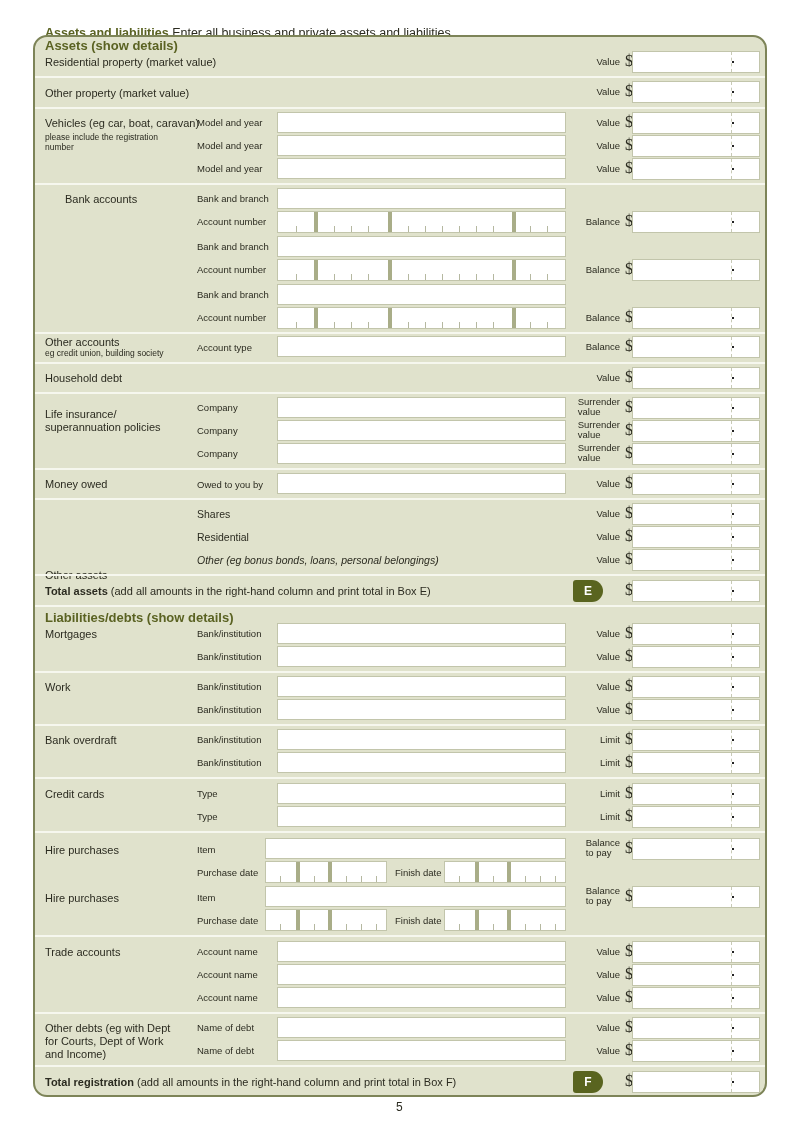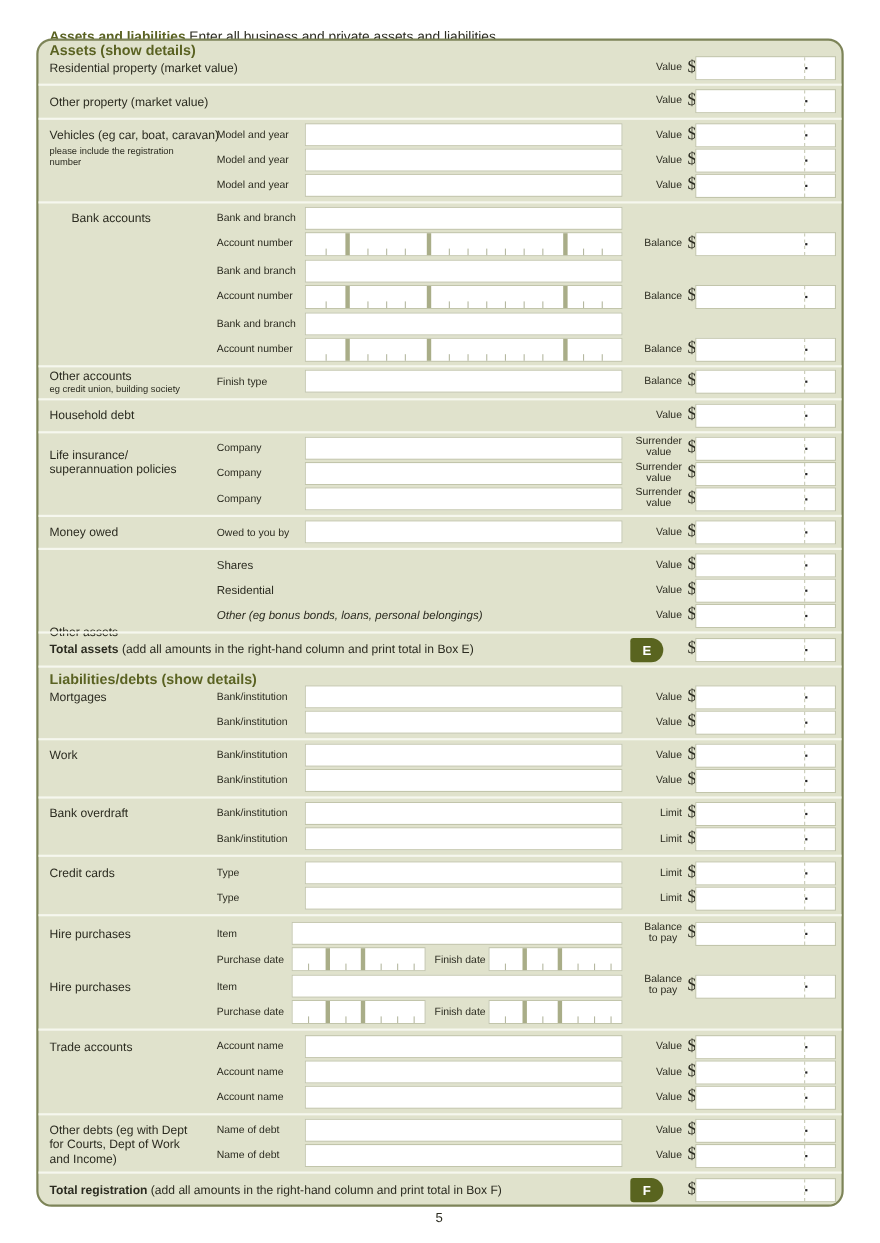--- a/index.html
+++ b/index.html
@@ -7,21 +7,21 @@
   .heading{position:absolute;left:45px;top:13px;font-size:12.5px;white-space:nowrap;margin-top:13px;}
   .heading b{color:#5a6222;font-weight:bold;}
   .panel{position:absolute;left:33px;top:35px;width:734px;height:1062px;background:#e0e2cc;border:2px solid #7d8458;border-radius:14px;box-sizing:border-box;}
   .sec-title{position:absolute;left:45px;font-size:13px;font-weight:bold;color:#5a6222;white-space:nowrap;}
   .lbl{position:absolute;left:45px;font-size:11px;white-space:nowrap;line-height:12px;}
   .sub{position:absolute;font-size:8.5px;line-height:10px;}
   .mid{position:absolute;left:197px;font-size:9.5px;white-space:nowrap;}
   .mid.big{font-size:10.5px;}
   .rule{position:absolute;left:35px;width:730px;height:2px;background:#f6f7ee;}
   .tbox{position:absolute;left:277px;width:289px;height:21px;background:#fff;border:1px solid #c2c5ab;box-sizing:border-box;}
-  .rl{position:absolute;font-size:9.5px;text-align:center;white-space:nowrap;line-height:10px;}
+  .rl{position:absolute;font-size:9.5px;text-align:left;white-space:nowrap;line-height:10px;}
   .dollar{position:absolute;left:625px;font-size:16px;color:#2b2b20;font-family:"Liberation Serif",serif;}
   .money{position:absolute;left:632px;width:128px;height:22px;background:#fff;border:1px solid #c2c5ab;box-sizing:border-box;}
   .money .sep{position:absolute;left:98px;top:0;bottom:0;border-left:1px dashed #c8cab6;}
   .money .dot{position:absolute;left:99px;top:9px;width:2px;height:2px;background:#222;}
   .acct{position:absolute;left:277px;width:289px;height:22px;background:#fff;border:1px solid #c2c5ab;box-sizing:border-box;}
   .thick{position:absolute;top:0;bottom:0;width:4px;background:#a9ad88;}
   .tick{position:absolute;bottom:0;width:1px;height:6px;background:#b5b8a0;}
   .date{position:absolute;height:22px;background:#fff;border:1px solid #c2c5ab;box-sizing:border-box;}
   .badge{position:absolute;left:573px;width:30px;height:22px;background:#59641f;color:#fff;font-weight:bold;font-size:12px;text-align:center;line-height:22px;border-radius:3px 11px 11px 3px;}
   .pagenum{position:absolute;left:396px;top:1100px;font-size:12px;}
@@ -156,21 +156,21 @@
     </div>
     <div class="rl" style="top:313px;right:180px;">Balance</div>
     <div class="dollar" style="top:308px">$</div>
     <div class="money" style="top:307px">
       <div class="sep"></div>
       <div class="dot"></div>
     </div>
     <div class="rule" style="top:332px"></div>
     <div class="lbl" style="top:336px;">Other accounts</div>
     <div class="sub" style="top:348px;left:45px;">eg credit union, building society</div>
-    <div class="mid" style="top:342px;">Finish type</div>
+    <div class="mid" style="top:342px;">Account type</div>
     <div class="tbox" style="top:336px;"></div>
     <div class="rl" style="top:342px;right:180px;">Balance</div>
     <div class="dollar" style="top:337px">$</div>
     <div class="money" style="top:336px">
       <div class="sep"></div>
       <div class="dot"></div>
     </div>
     <div class="rule" style="top:362px"></div>
     <div class="lbl" style="top:372px;">Household debt</div>
     <div class="rl" style="top:373px;right:180px;">Value</div>

